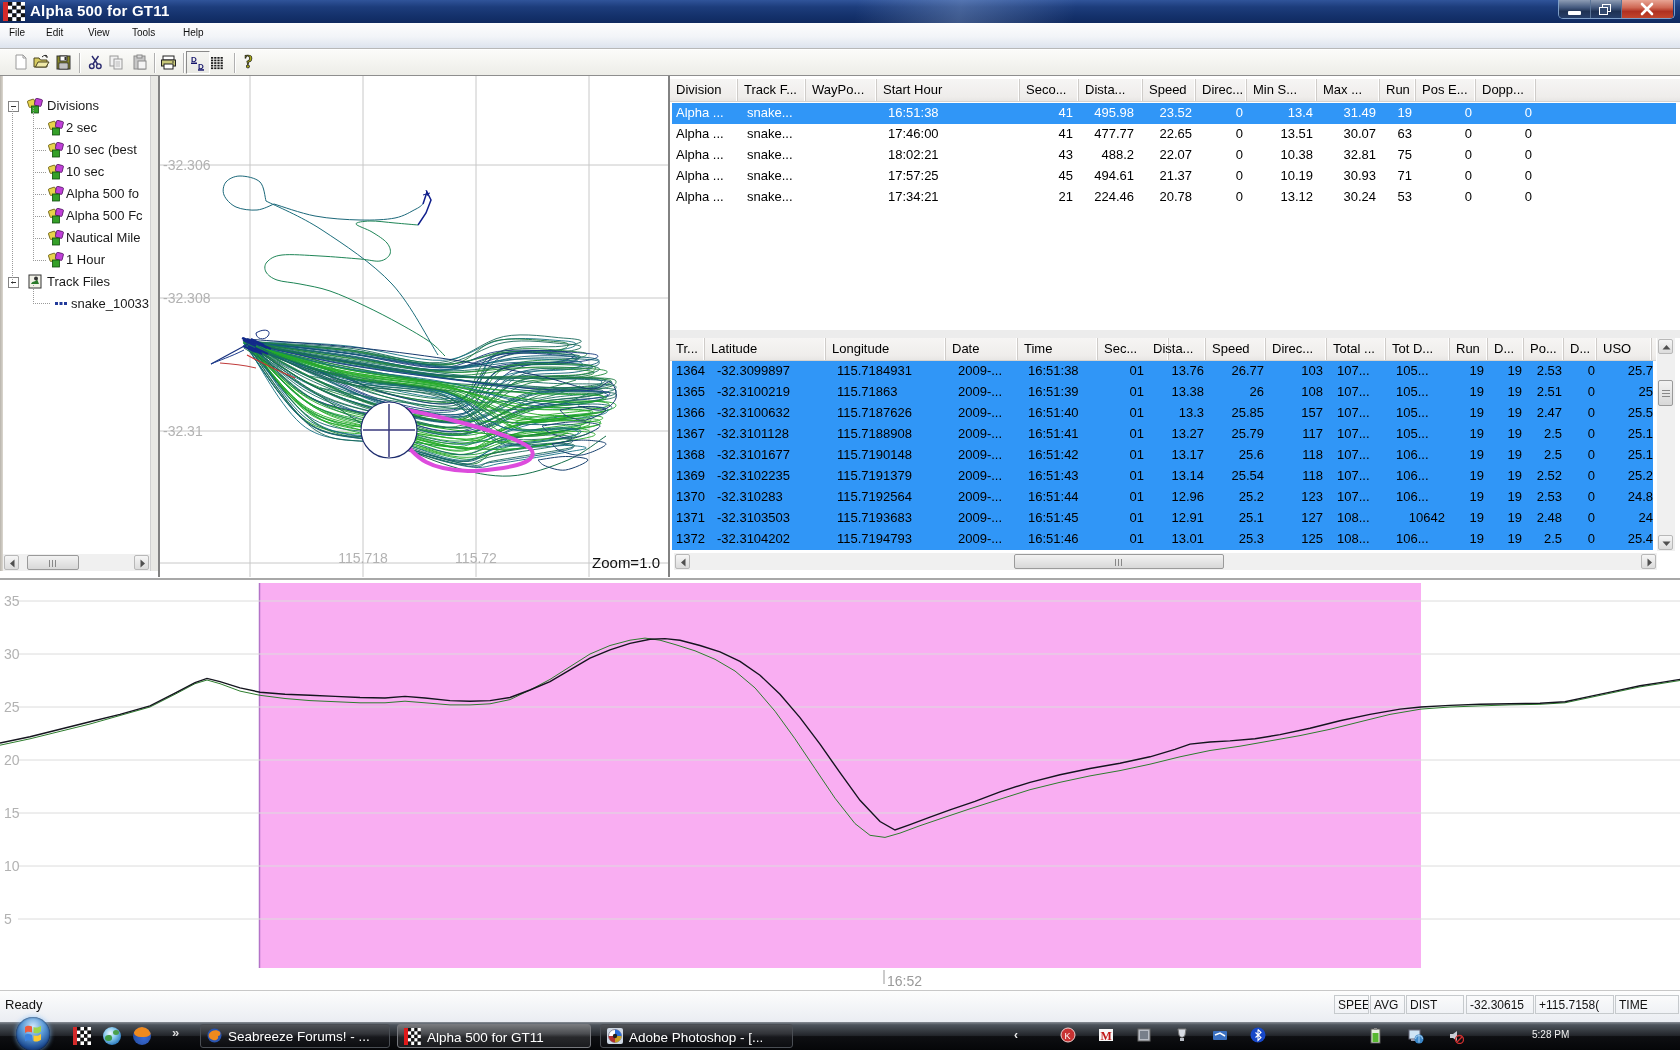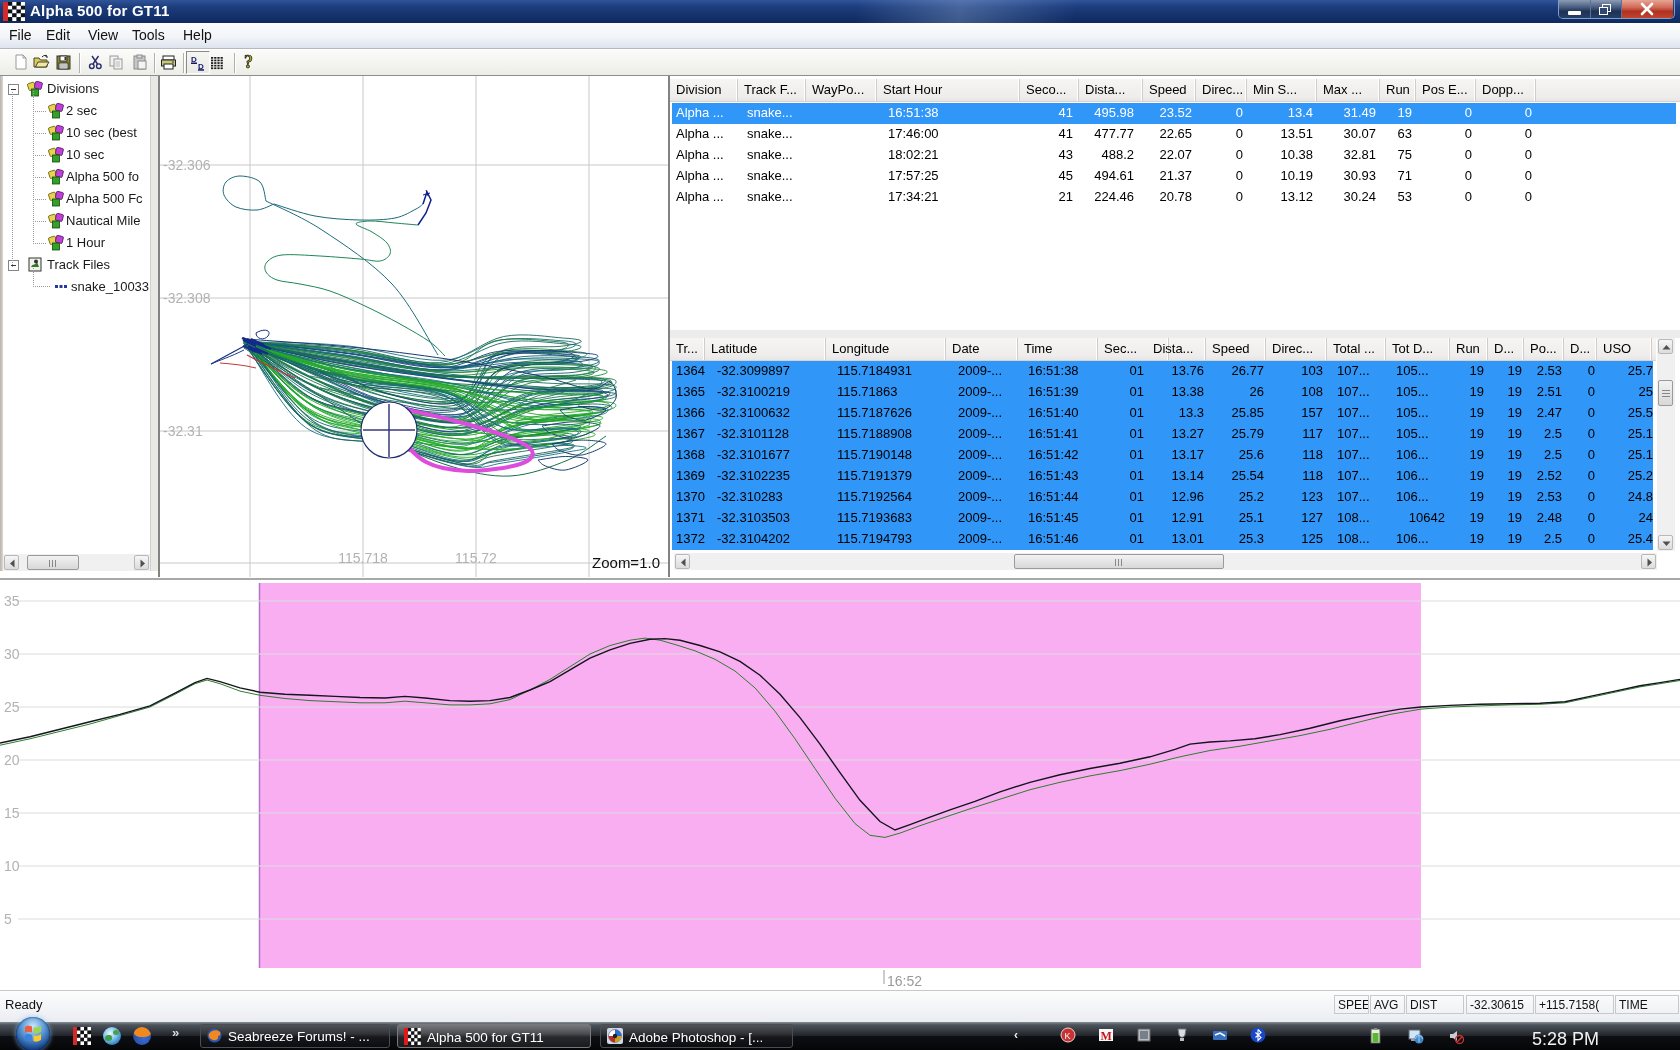--- a/index.html
+++ b/index.html
@@ -1,22 +1,22 @@
 <!DOCTYPE html>
 <html><head><meta charset="utf-8"><title>Alpha 500 for GT11</title><style>
 *{margin:0;padding:0;box-sizing:border-box}
 html,body{width:1680px;height:1050px;overflow:hidden;font-family:"Liberation Sans",sans-serif;background:#fff}
 .abs{position:absolute}
 #titlebar{left:0;top:0;width:1680px;height:23px;background:linear-gradient(180deg,#30549a 0%,#1d3d7c 30%,#14316b 70%,#102a60 100%);}
 #titlebar .ttl{position:absolute;left:30px;top:2px;color:#fff;font-size:15px;font-weight:bold;letter-spacing:0.2px}
 #menubar{left:0;top:23px;width:1680px;height:26px;background:linear-gradient(180deg,#fdfdfe 0%,#f2f4f8 55%,#dde3ee 100%);border-bottom:1px solid #b8b8b8}
-#menubar span{position:absolute;top:4px;font-size:14px;color:#111}
+#menubar span{position:absolute;top:4px;font-size:10px;color:#111}
 #toolbar{left:0;top:50px;width:1680px;height:26px;background:linear-gradient(180deg,#fbfbf9 0%,#ededE8 100%);border-bottom:1px solid #8e8e8e}
 #mainarea{left:0;top:76px;width:1680px;height:501px;background:#fff}
-#tree{position:absolute;left:3px;top:0;width:147px;height:462px;background:#fff;overflow:hidden}
+#tree{position:absolute;left:3px;top:17px;width:147px;height:462px;background:#fff;overflow:hidden}
 #ledge{position:absolute;left:0;top:0;width:3px;height:495px;background:linear-gradient(90deg,#b8b4ac,#dcd8d0)}
 .trw{position:absolute;left:0;width:150px;height:22px}
 .trw .tl{position:absolute;top:3px;font-size:13px;color:#1a1a1a;white-space:nowrap}
 .trw svg{display:block}
 .expbox{position:absolute;width:11px;height:11px;border:1px solid #848484;background:#fff}
 .expbox:after{content:"";position:absolute;left:2px;top:4px;width:5px;height:1px;background:#333}
 #treesb{position:absolute;left:3px;top:478px;width:147px;height:17px;background:#f0f0f0}
 #treestrip{position:absolute;left:150px;top:0;width:8px;height:495px;background:#e8e8e4;border-left:1px solid #d0d0d0}
 #map{position:absolute;left:158px;top:0;width:510px;height:501px;background:#fff;border-left:2px solid #828282;overflow:hidden}
 #rightpanel{position:absolute;left:668px;top:0;width:1012px;height:501px;background:#fff;border-left:2px solid #828282}
@@ -905,13 +905,13 @@
         <rect x="1" y="2" width="11" height="9" fill="#cfe4f4" stroke="#667"></rect>
         <rect x="3" y="11" width="7" height="2" fill="#99a"></rect>
         <circle cx="11" cy="11" r="4.5" fill="#3a86c8"></circle>
         <path d="M7.5 11 A3.5 3.5 0 0 1 14.5 11 M11 7.5 V14.5" stroke="#bfe0f8" stroke-width="0.8" fill="none"></path>
       </svg></div>
     <div style="position:absolute;left:1448px;top:6px;width:16px;height:16px"><svg width="16" height="16">
         <path d="M2 6 H5 L9 3 V13 L5 10 H2 Z" fill="#c8ccd4"></path>
         <circle cx="11.5" cy="11.5" r="4" fill="none" stroke="#d03030" stroke-width="1.3"></circle>
         <path d="M8.8 14.2 L14.2 8.8" stroke="#d03030" stroke-width="1.3"></path>
       </svg></div>
-    <div style="position:absolute;left:1532px;top:7px;color:#f2f2f2;font-size:18px">5:28 PM</div>
+    <div style="position:absolute;left:1532px;top:7px;color:#f2f2f2;font-size:10px">5:28 PM</div>
   </div>
 </body></html>

